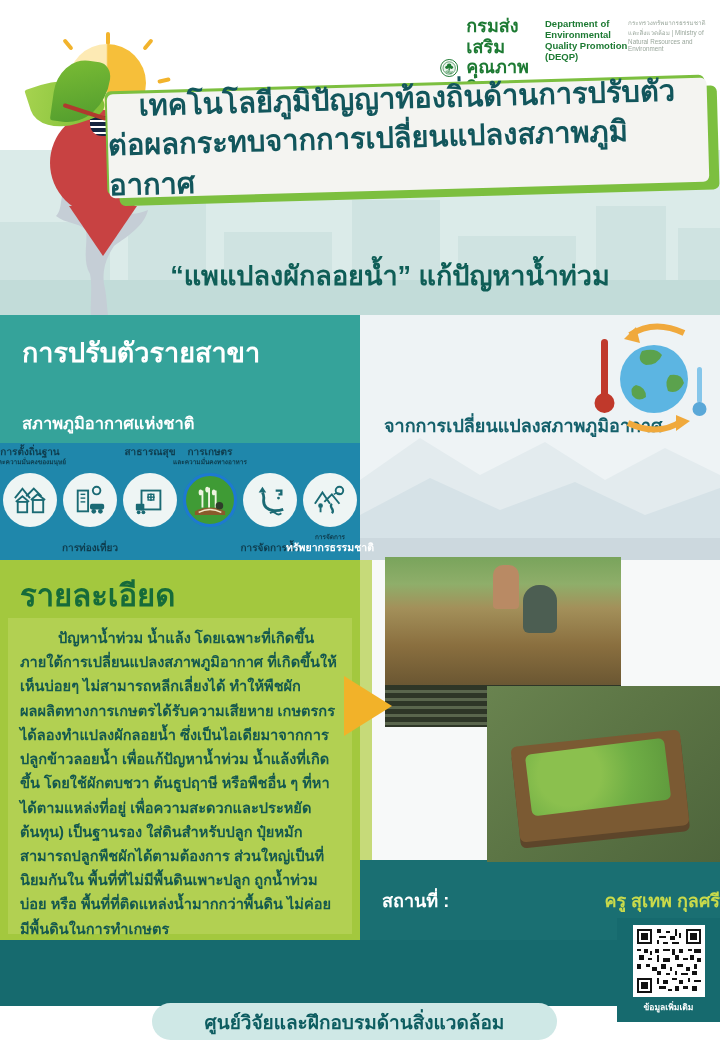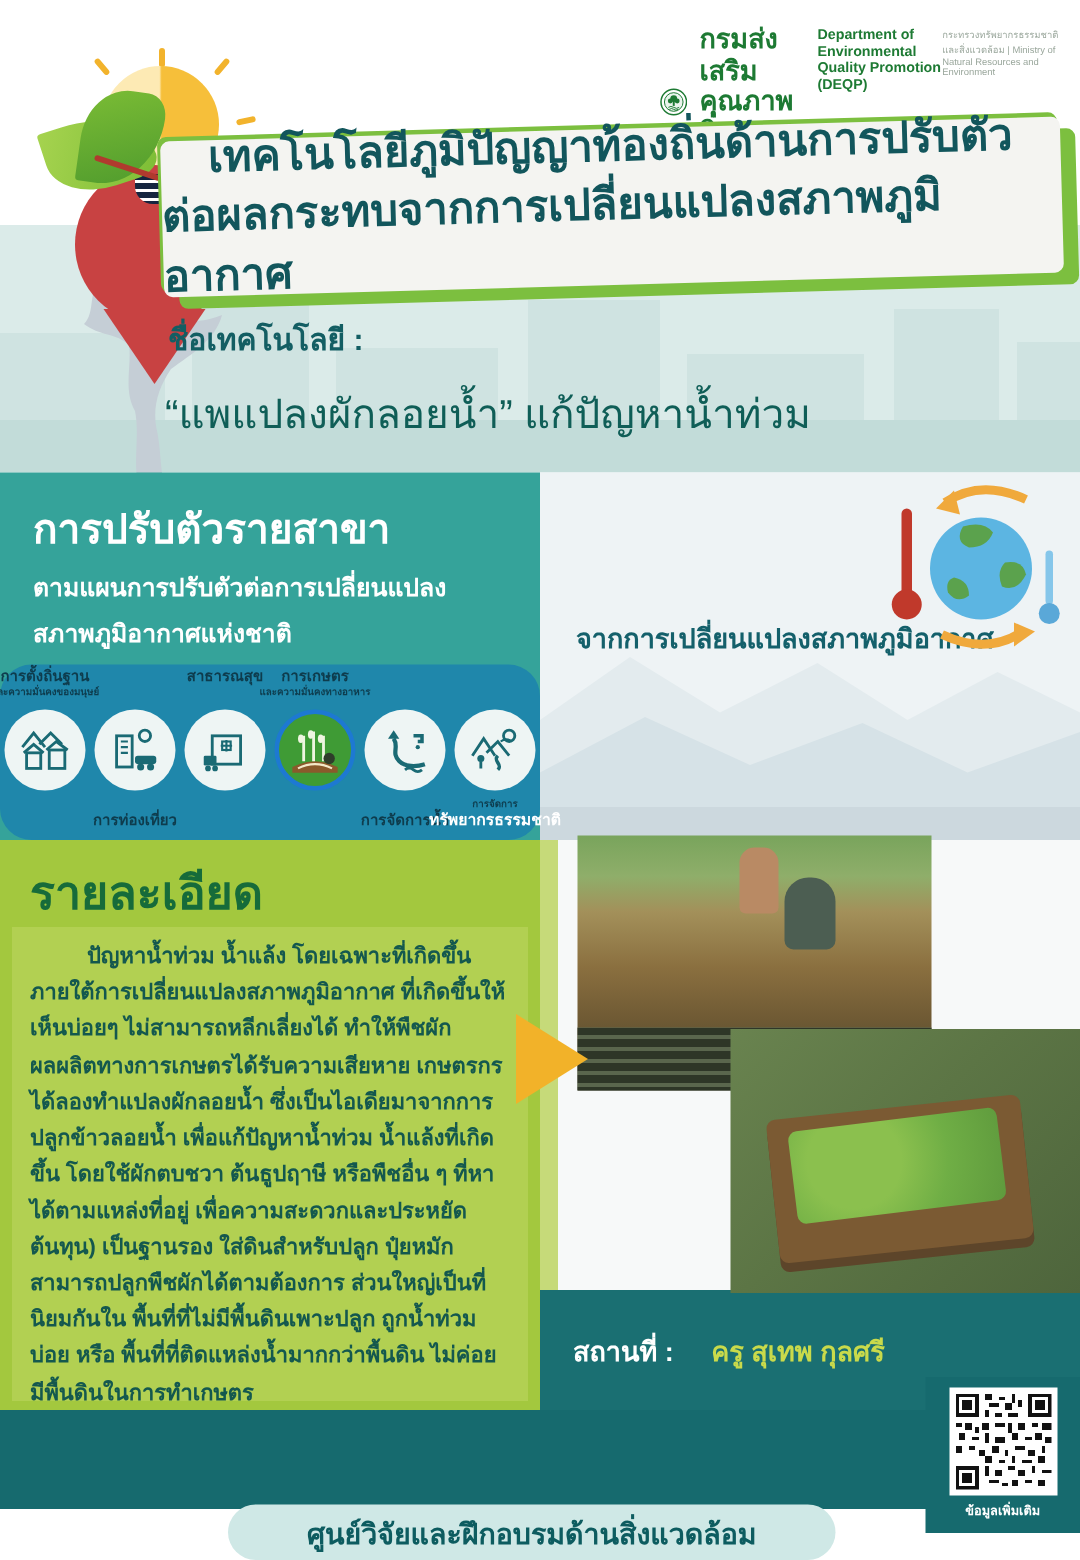--- a/index.html
+++ b/index.html
@@ -36,28 +36,28 @@
   .leaf-stem { position:absolute; left:52px; top:72px; width:46px; height:4px; background:#b03a2e; transform:rotate(18deg); border-radius:2px; }
 
   
   .title-banner { position:absolute; left:108px; top:86px; width:600px; height:104px;
           background:#f4f4f1; transform:rotate(-1.6deg); border-radius:6px;
           box-shadow:10px 8px 0 #7cbf3f, -2px -3px 0 #7cbf3f;
           display:flex; flex-direction:column; align-items:center; justify-content:center; z-index:5; }
   .title-banner div { font-size:29px; font-weight:bold; color:#12565c; line-height:1.35; }
 
   .tech-label { position:absolute; left:112px; top:210px; font-size:20px; font-weight:bold; color:#135e63; z-index:4; }
-  .tech-quote { position:absolute; left:110px; top:254px; width:560px; text-align:left;
-          font-size:27px; font-weight:normal; color:#0f5e57; z-index:4; }
+  .tech-quote { position:absolute; left:110px; top:254px; width:560px; text-align:center;
+          font-size:27px; font-weight:bold; color:#0f5e57; z-index:4; }
 
   
   .left-panel { position:absolute; left:0; top:315px; width:360px; height:245px; background:#35a39a; }
   .left-panel .t1 { position:absolute; left:22px; top:16px; font-size:27px; font-weight:bold; color:#ffffff; }
   .left-panel .t2 { position:absolute; left:22px; top:62px; font-size:16.5px; font-weight:bold; color:#ffffff; line-height:1.9; }
-  .icon-band { position:absolute; left:0; top:128px; width:360px; height:117px; background:#1f87ab; display:flex;border-radius:21px; }
+  .icon-band { position:absolute; left:0; top:128px; width:360px; height:117px; background:#1f87ab; display:flex; }
   .sector { position:relative; width:60px; height:117px; }
   .sector .circle { position:absolute; left:50%; top:30px; transform:translateX(-50%); width:54px; height:54px;
           border-radius:50%; background:#eef5f4; display:flex; align-items:center; justify-content:center; }
   .sector .circle.hl { background:#3f9b35; border:3px solid #1d79d2; }
   .lbl { position:absolute; left:50%; transform:translateX(-50%); white-space:nowrap; text-align:center; z-index:3; }
   .lbl-top { top:3px; } .lbl-bot { bottom:6px; }
   .lbl .big { font-size:10px; font-weight:bold; color:#0e3c4d; display:block; line-height:1.2; }
   .lbl .small { font-size:6.5px; font-weight:bold; color:#0e3c4d; display:block; line-height:1.3; }
   .lbl .white-big { font-size:10.5px; font-weight:bold; color:#ffffff; display:block; line-height:1.2; }
 
@@ -88,21 +88,21 @@
   .photo1 .p-person2 { position:absolute; left:138px; top:28px; width:34px; height:48px; background:#4c5e52; border-radius:16px 16px 6px 6px; }
   .photo2 { position:absolute; left:487px; top:686px; width:233px; height:176px; z-index:5;
           background:linear-gradient(135deg,#69834f 0%,#5c7545 45%,#4e653c 100%); }
   .photo2 .raft { position:absolute; left:28px; top:52px; width:170px; height:96px; transform:rotate(-6deg);
           background:#7b5a33; border-radius:6px; box-shadow:0 6px 0 #5d452a; }
   .photo2 .veg { position:absolute; left:14px; top:8px; width:140px; height:62px; transform:rotate(-1deg);
           background:radial-gradient(circle at 30% 40%, #8bc04e 0 30%, #6fae45 60%, #5f9a3d 100%); border-radius:6px; }
 
   
   .location-bar { position:absolute; left:360px; top:860px; width:360px; height:80px; background:#1a6f72;
-          display:flex; align-items:center; padding-left:22px; gap:25px; }
+          display:flex; align-items:center; padding-left:22px; gap:9px;justify-content:space-between; }
   .location-bar .lab { font-size:18px; font-weight:bold; color:#ffffff; }
   .location-bar .val { font-size:18px; font-weight:bold; color:#c9da4b; }
   .bottom-band { position:absolute; left:0; top:940px; width:720px; height:66px; background:#166a6e; }
   .pill { position:absolute; left:152px; top:1003px; width:405px; height:37px; background:#cfe8e6; border-radius:19px;
           display:flex; align-items:center; justify-content:center; font-size:19px; font-weight:bold; color:#0d5c60; z-index:6; }
   .qr-panel { position:absolute; left:617px; top:918px; width:103px; height:104px; background:#166a6e; z-index:7;
           display:flex; flex-direction:column; align-items:center; }
   .qr-box { margin-top:7px; width:72px; height:72px; background:#ffffff; padding:4px; }
   .qr-label { margin-top:3px; font-size:8.5px; font-weight:bold; color:#ffffff; }
 
@@ -158,27 +158,26 @@
     <div class="leaf1"></div>
     <div class="leaf2"></div>
     <div class="leaf-stem"></div>
   </div>
 
   <div class="title-banner">
     <div>เทคโนโลยีภูมิปัญญาท้องถิ่นด้านการปรับตัว</div>
     <div>ต่อผลกระทบจากการเปลี่ยนแปลงสภาพภูมิอากาศ</div>
   </div>
 
-  <div class="tech-label">ชื่อเทคโนโลยี :</div>
   <div class="tech-quote">“แพแปลงผักลอยน้ำ” แก้ปัญหาน้ำท่วม</div>
 
   <div class="left-panel">
     <div class="t1">การปรับตัวรายสาขา</div>
     <div class="t2">
-      <span>ตามแผนการปรับตัวต่อการเปลี่ยนแปลง</span><br>
+      <br>
       <span>สภาพภูมิอากาศแห่งชาติ</span>
     </div>
     <div class="icon-band">
 
       <div class="sector">
         <div class="lbl lbl-top">
           <span class="big">การตั้งถิ่นฐาน</span>
           <span class="small">และความมั่นคงของมนุษย์</span>
         </div>
         <div class="circle">

